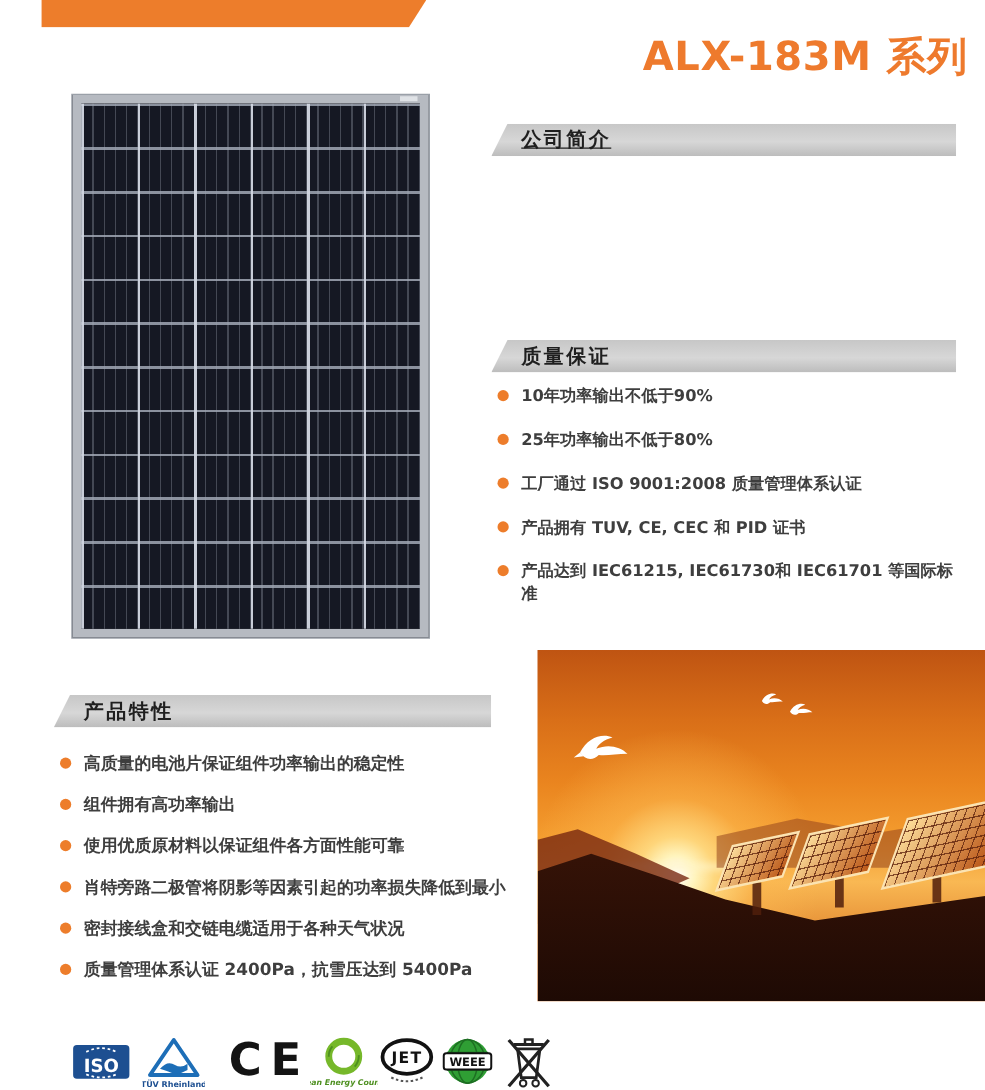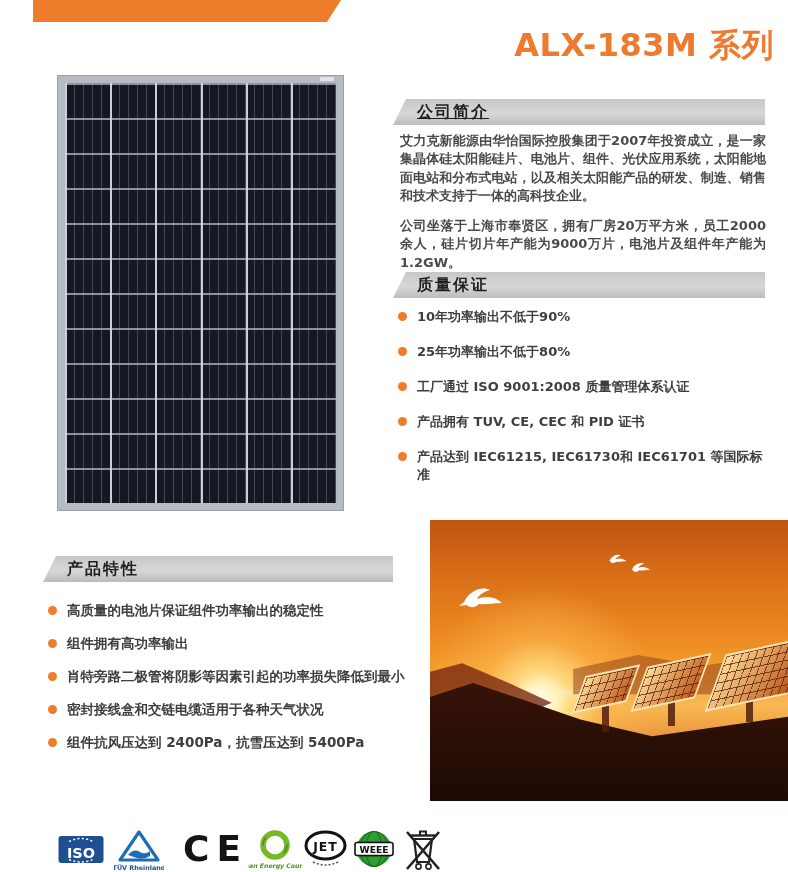--- a/index.html
+++ b/index.html
@@ -101,24 +101,20 @@
   <div class="ribbon"></div>
 
   <div class="page-title">ALX-183M 系列</div>
 
   <div class="panel">
     <div class="panel-nameplate"></div>
     <div class="panel-cells"></div>
   </div>
 
   <div class="section-header hdr-company">公司简介</div>
-  <div class="company-text">
-    <p>艾力克新能源由华怡国际控股集团于2007年投资成立，是一家集晶体硅太阳能硅片、电池片、组件、光伏应用系统，太阳能地面电站和分布式电站，以及相关太阳能产品的研发、制造、销售和技术支持于一体的高科技企业。</p>
-    <p>公司坐落于上海市奉贤区，拥有厂房20万平方米，员工2000余人，硅片切片年产能为9000万片，电池片及组件年产能为1.2GW。</p>
-  </div>
 
   <div class="section-header hdr-quality">质量保证</div>
   <ul class="blist quality-list">
     <li>
         <span class="dot"></span>
         <span>10年功率输出不低于90%</span>
       </li>
     <li>
         <span class="dot"></span>
         <span>25年功率输出不低于80%</span>
@@ -142,29 +138,33 @@
     <li>
         <span class="dot"></span>
         <span>高质量的电池片保证组件功率输出的稳定性</span>
       </li>
     <li>
         <span class="dot"></span>
         <span>组件拥有高功率输出</span>
       </li>
     <li>
         <span class="dot"></span>
+        <span>使用优质原材料以保证组件各方面性能可靠</span>
+      </li>
+    <li>
+        <span class="dot"></span>
         <span>肖特旁路二极管将阴影等因素引起的功率损失降低到最小</span>
       </li>
     <li>
         <span class="dot"></span>
         <span>密封接线盒和交链电缆适用于各种天气状况</span>
       </li>
     <li>
         <span class="dot"></span>
-        <span>组件抗风压达到 2400Pa，抗雪压达到 5400Pa</span>
+        <span>质量管理体系认证 2400Pa，抗雪压达到 5400Pa</span>
       </li>
   </ul>
 
   <div class="hero">
     <div class="sun-glow"></div>
     <div class="mtn mtn-far"></div>
     <div class="mtn mtn-left"></div>
     <div class="mtn mtn-front"></div>
     <div class="hero-leg hl1"></div>
     <div class="hero-leg hl2"></div>

